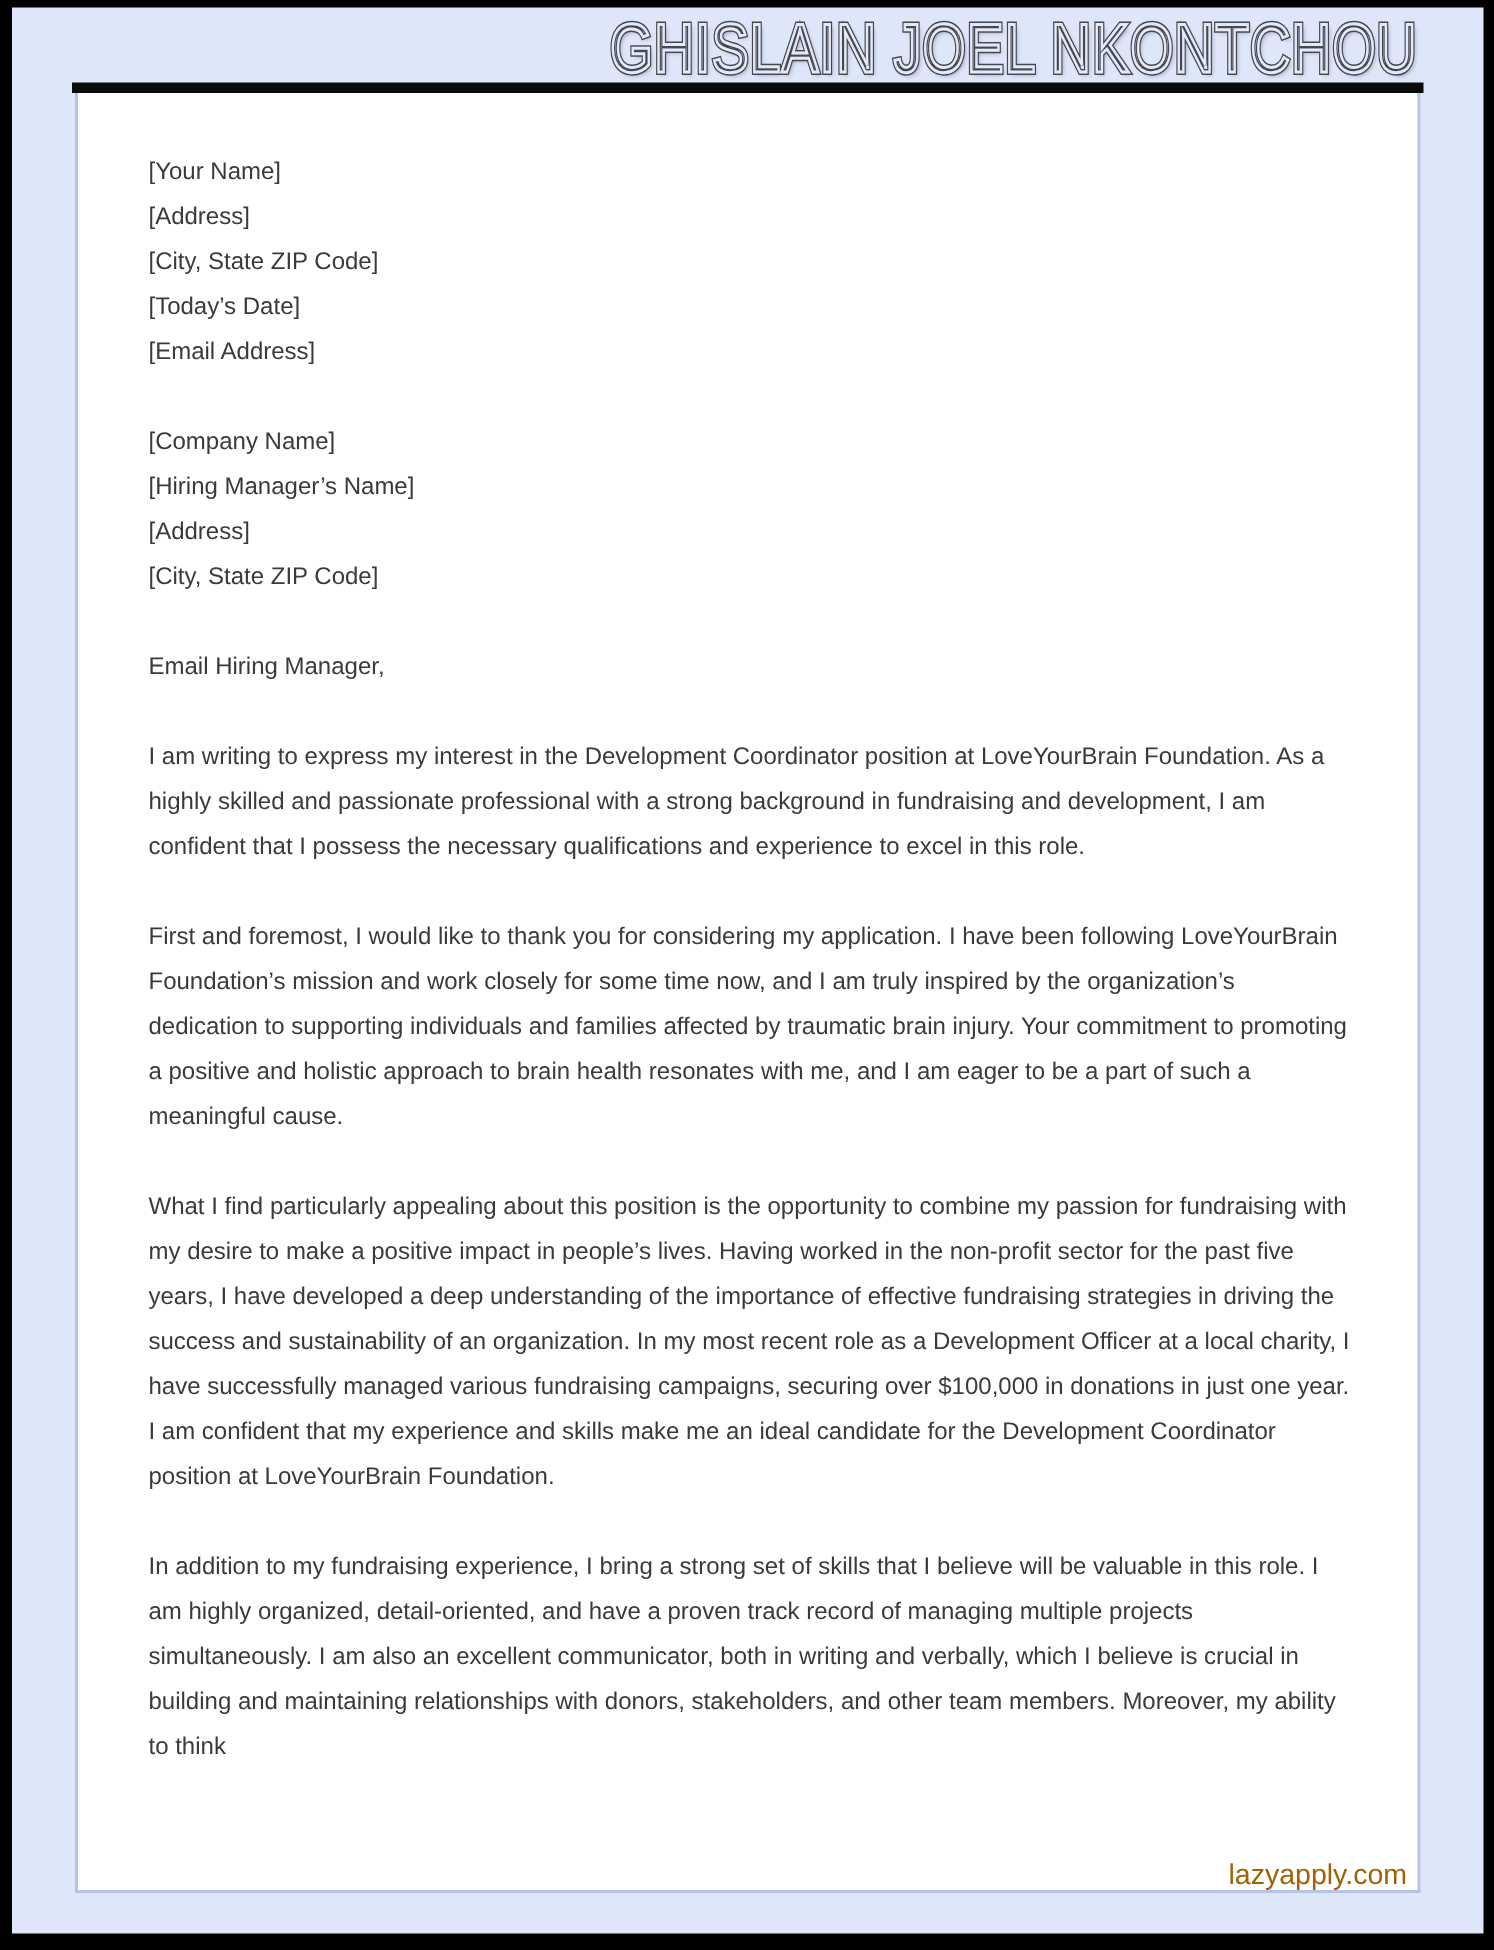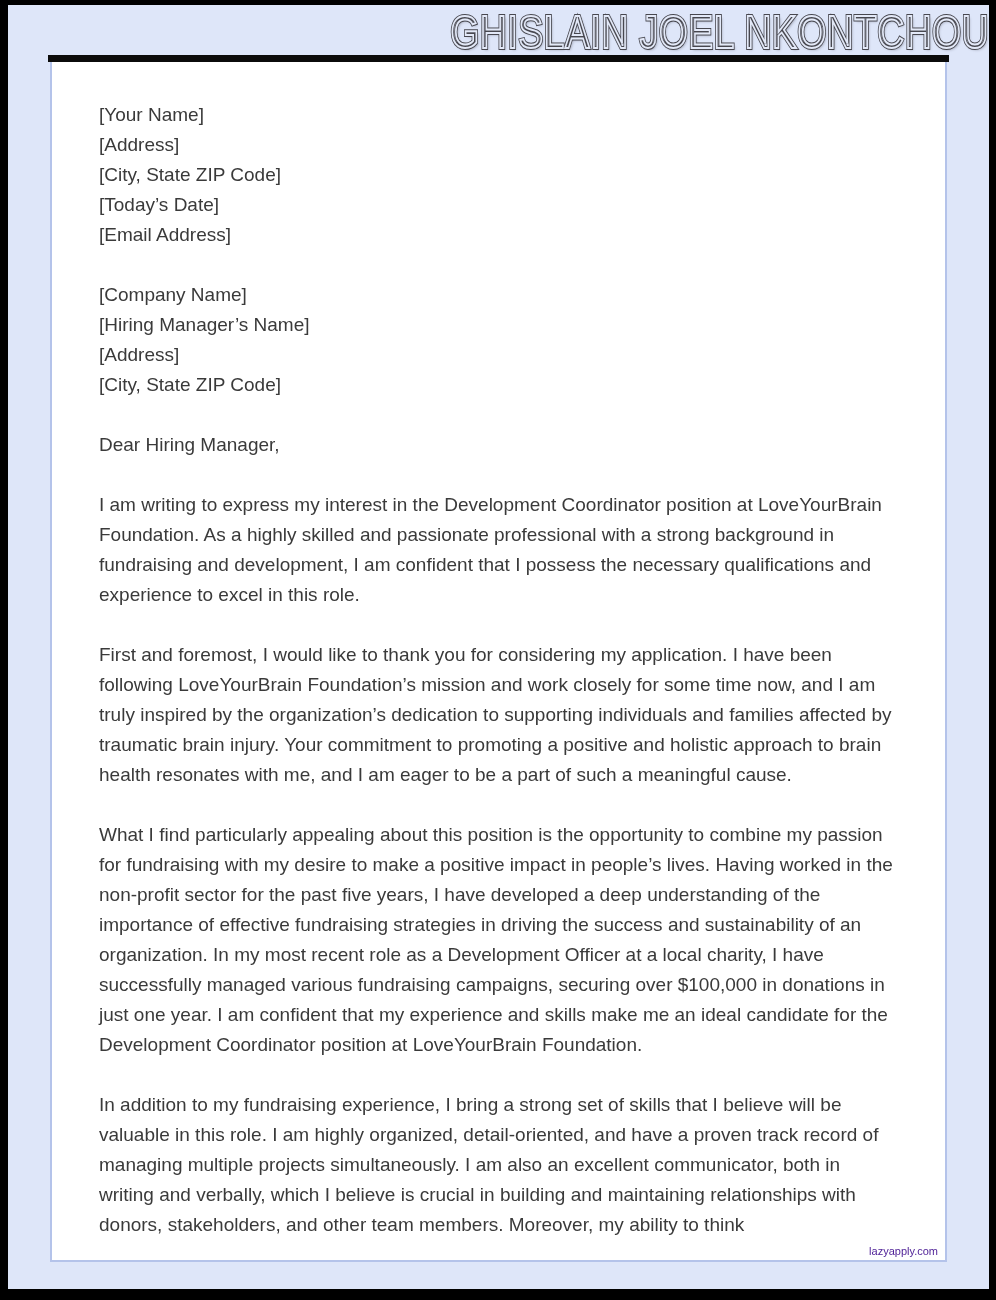--- a/index.html
+++ b/index.html
@@ -15,20 +15,21 @@
     position: absolute;
     top: 5px; left: 8px; right: 7px; bottom: 11px;
     background: #dee6f9;
     overflow: hidden;
   }
   
   .header {
     height: 50px;
     line-height: 54px;
     text-align: right;
+    padding-right: 44px;
     white-space: nowrap;
   }
   .name-scale {
     display: inline-block;
     transform: scaleX(0.8);
     transform-origin: 100% 55%;
   }
   .name-stroke {
     position: relative;
     display: inline-block;
@@ -58,34 +59,34 @@
     background: #ffffff;
     border: 2px solid #b4c3ea;
     border-top: none;
     box-sizing: border-box;
     position: relative;
     overflow: visible; 
   }
   .doc-content {
     padding: 38px 45px 0 47px;
     color: #3a3a3a;
-    font-size: 19px;
+    font-size: 16px;
     line-height: 30px;
   }
   .block { margin: 0 0 30px 0; }
   .block:last-child { margin-bottom: 0; }
   .addr-line { white-space: nowrap; }
   p.para { margin: 0 0 30px 0; }
   .watermark {
     position: absolute;
     right: 7px;
     bottom: 0px;
-    font-size: 11px;
+    font-size: 19px;
     line-height: 18px;
-    color: #4c1d95;
+    color: #a16207;
   }
 </style>
 </head>
 <body>
 
 <div class="page-inner">
 
   <div class="header">
     <span class="name-scale"><span class="name-stroke" data-text="GHISLAIN JOEL NKONTCHOU">GHISLAIN JOEL NKONTCHOU</span></span>
   </div>
@@ -103,21 +104,21 @@
         <div class="addr-line">[Email Address]</div>
       </div>
 
       <div class="block">
         <div class="addr-line">[Company Name]</div>
         <div class="addr-line">[Hiring Manager’s Name]</div>
         <div class="addr-line">[Address]</div>
         <div class="addr-line">[City, State ZIP Code]</div>
       </div>
 
-      <div class="block">Dear Hiring Manager,</div>
+      <div class="block">Email Hiring Manager,</div>
 
       <p class="para">I am writing to express my interest in the Development Coordinator position at LoveYourBrain Foundation. As a highly skilled and passionate professional with a strong background in fundraising and development, I am confident that I possess the necessary qualifications and experience to excel in this role.</p>
       <p class="para">First and foremost, I would like to thank you for considering my application. I have been following LoveYourBrain Foundation’s mission and work closely for some time now, and I am truly inspired by the organization’s dedication to supporting individuals and families affected by traumatic brain injury. Your commitment to promoting a positive and holistic approach to brain health resonates with me, and I am eager to be a part of such a meaningful cause.</p>
       <p class="para">What I find particularly appealing about this position is the opportunity to combine my passion for fundraising with my desire to make a positive impact in people’s lives. Having worked in the non-profit sector for the past five years, I have developed a deep understanding of the importance of effective fundraising strategies in driving the success and sustainability of an organization. In my most recent role as a Development Officer at a local charity, I have successfully managed various fundraising campaigns, securing over $100,000 in donations in just one year. I am confident that my experience and skills make me an ideal candidate for the Development Coordinator position at LoveYourBrain Foundation.</p>
       <p class="para">In addition to my fundraising experience, I bring a strong set of skills that I believe will be valuable in this role. I am highly organized, detail-oriented, and have a proven track record of managing multiple projects simultaneously. I am also an excellent communicator, both in writing and verbally, which I believe is crucial in building and maintaining relationships with donors, stakeholders, and other team members. Moreover, my ability to think</p>
 
     </div>
 
     <div class="watermark">lazyapply.com</div>
   </div>

